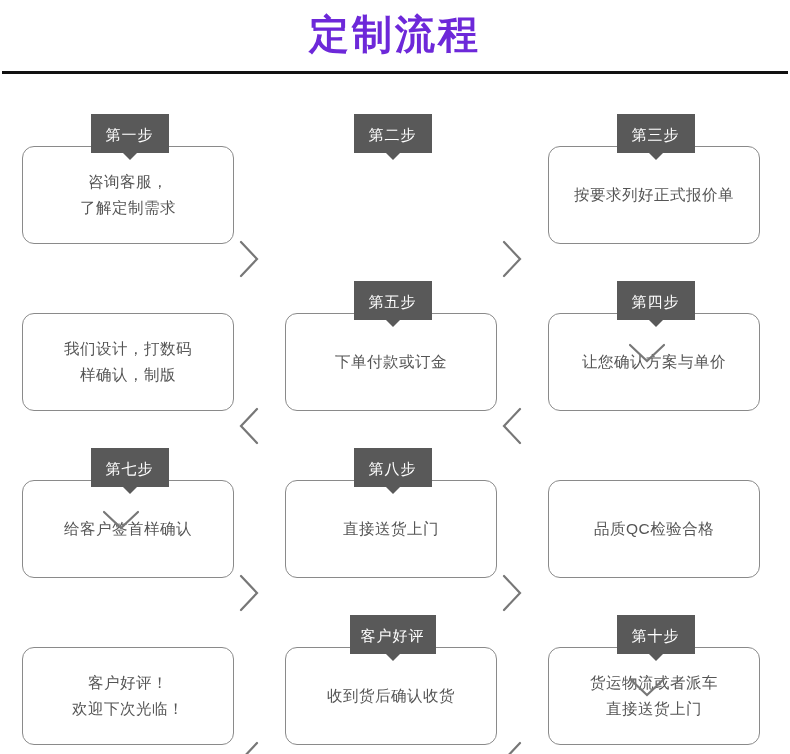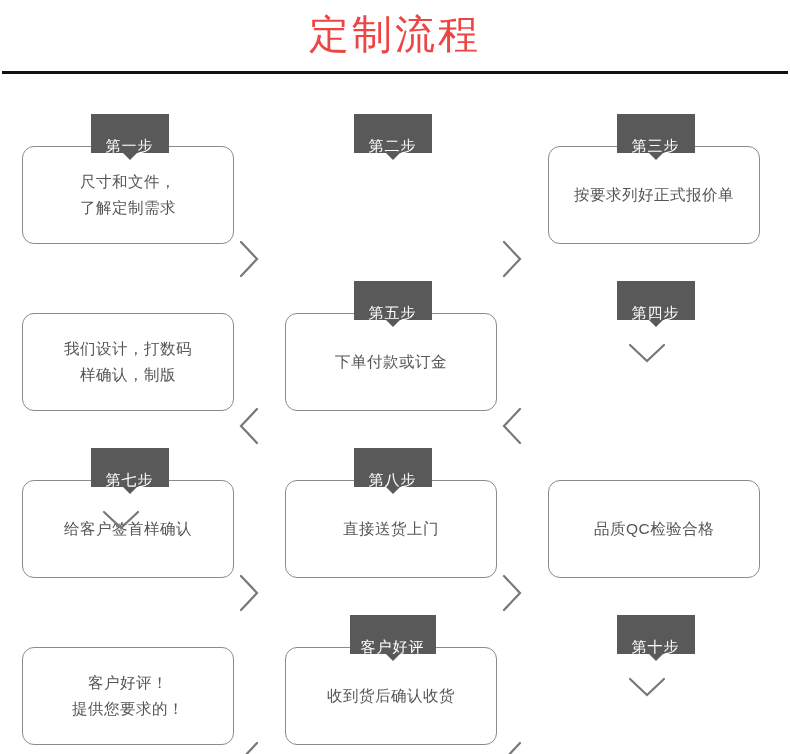--- a/index.html
+++ b/index.html
@@ -28,23 +28,23 @@
     width: 790px;
     height: 86px;
   }
   .page-title {
     position: absolute;
     left: 0;
     top: 8px;
     width: 790px;
     text-align: center;
     font-size: 40px;
-    font-weight: normal;
+    font-weight: bold;
     letter-spacing: 3px;
-    color: #ef4444;
+    color: #6d28d9;
     line-height: 52px;
   }
   .title-rule {
     position: absolute;
     left: 2px;
     top: 71px;
     width: 786px;
     height: 3px;
     background: #111111;
   }
@@ -107,21 +107,21 @@
     left: 50%;
     top: 14px;
     transform: translateX(-50%);
     background: #595959;
     color: #ffffff;
     font-size: 15px;
     letter-spacing: 1px;
     line-height: 39px;
     height: 39px;
     min-width: 78px;
-    padding: 12px 11px;
+    padding: 1px 11px;
     text-align: center;
     box-sizing: border-box;
     white-space: nowrap;
     z-index: 3;
   }
   .badge::after {
     content: "";
     position: absolute;
     left: 50%;
     bottom: -7px;
@@ -161,21 +161,21 @@
 
   <div class="title-wrap">
     <div class="page-title">定制流程</div>
     <div class="title-rule"></div>
   </div>
 
   <div class="grid">
 
     <div class="cell col0 row0">
       <div class="card">
-        <div class="card-text">尺寸和文件，
+        <div class="card-text">咨询客服，
 了解定制需求</div>
       </div>
       <div class="badge">第一步</div>
     </div>
 
     <div class="cell col1 row0">
       <div class="badge">第二步</div>
     </div>
 
     <div class="cell col2 row0">
@@ -193,20 +193,23 @@
     </div>
 
     <div class="cell col1 row1">
       <div class="card">
         <div class="card-text">下单付款或订金</div>
       </div>
       <div class="badge">第五步</div>
     </div>
 
     <div class="cell col2 row1">
+      <div class="card">
+        <div class="card-text">让您确认方案与单价</div>
+      </div>
       <div class="badge">第四步</div>
     </div>
 
     <div class="cell col0 row2">
       <div class="card">
         <div class="card-text">给客户签首样确认</div>
       </div>
       <div class="badge">第七步</div>
     </div>
 
@@ -219,32 +222,36 @@
 
     <div class="cell col2 row2">
       <div class="card">
         <div class="card-text">品质QC检验合格</div>
       </div>
     </div>
 
     <div class="cell col0 row3">
       <div class="card">
         <div class="card-text">客户好评！
-提供您要求的！</div>
+欢迎下次光临！</div>
       </div>
     </div>
 
     <div class="cell col1 row3">
       <div class="card">
         <div class="card-text">收到货后确认收货</div>
       </div>
       <div class="badge">客户好评</div>
     </div>
 
     <div class="cell col2 row3">
+      <div class="card">
+        <div class="card-text">货运物流或者派车
+直接送货上门</div>
+      </div>
       <div class="badge">第十步</div>
     </div>
 
     <div class="arrow arrow-right-0">
       <svg width="26" height="44" viewBox="0 0 26 44">
           <polyline points="5,5 21,22 5,39" fill="none" stroke="#777777" stroke-width="2.2" stroke-linecap="round" stroke-linejoin="miter"></polyline>
         </svg>
     </div>
     <div class="arrow arrow-right-1">
       <svg width="26" height="44" viewBox="0 0 26 44">

